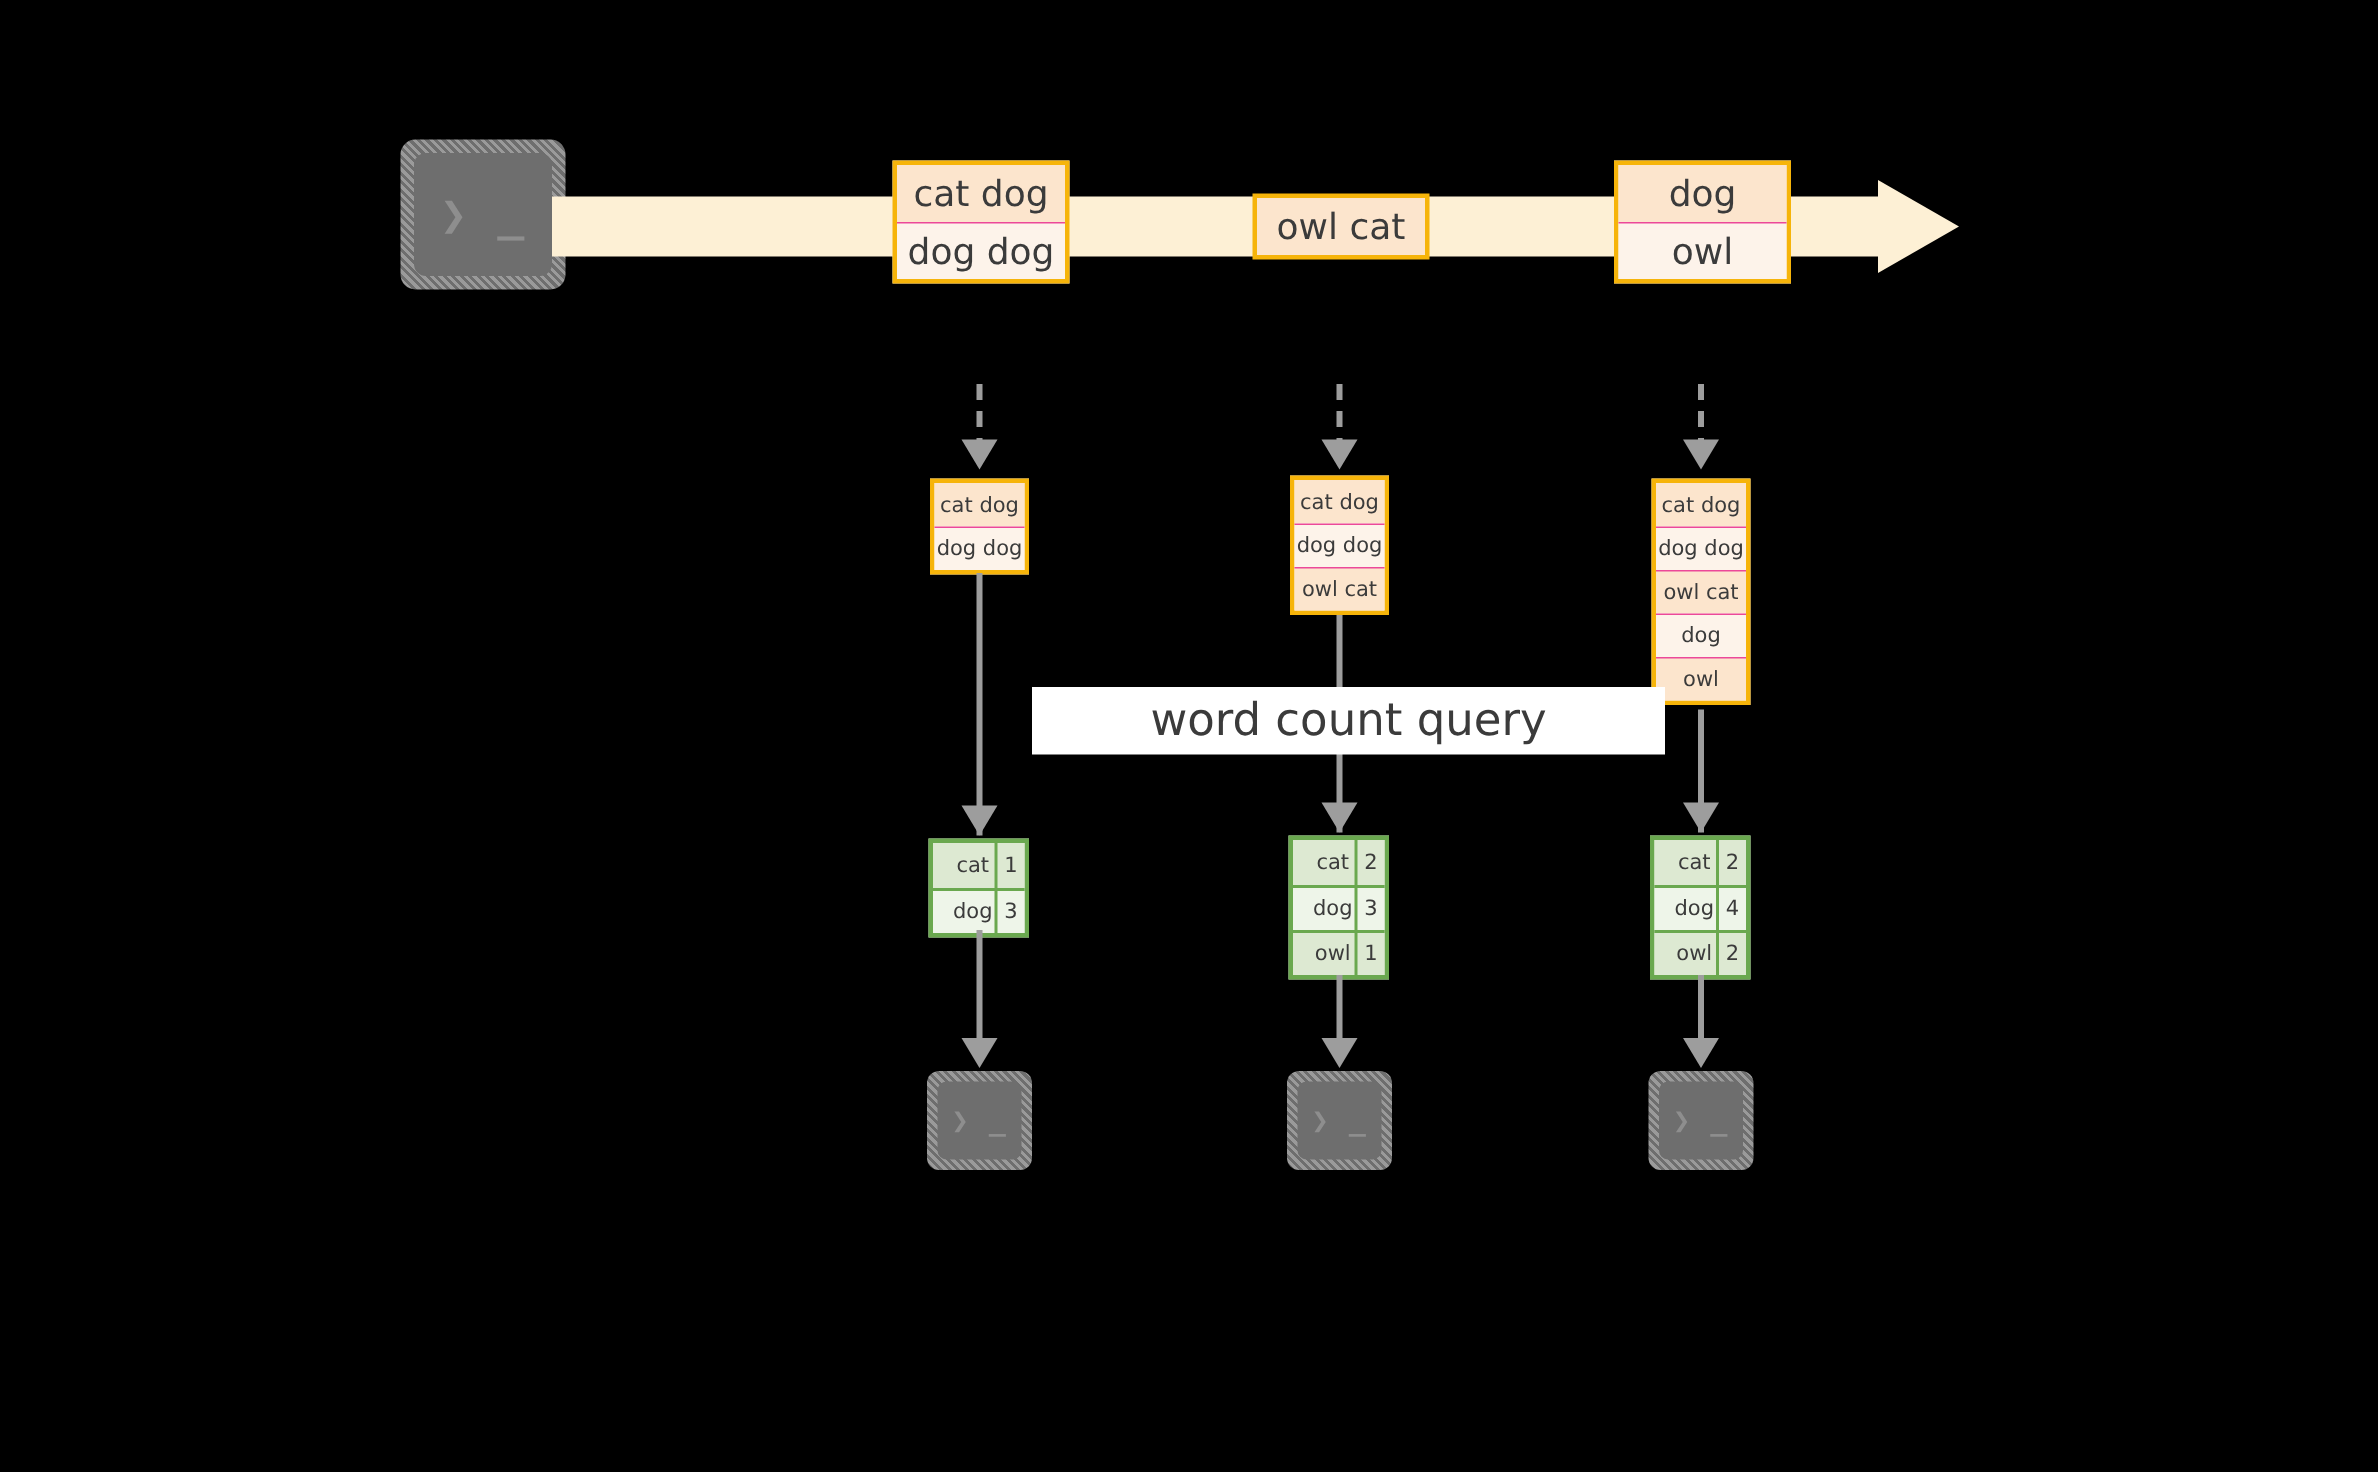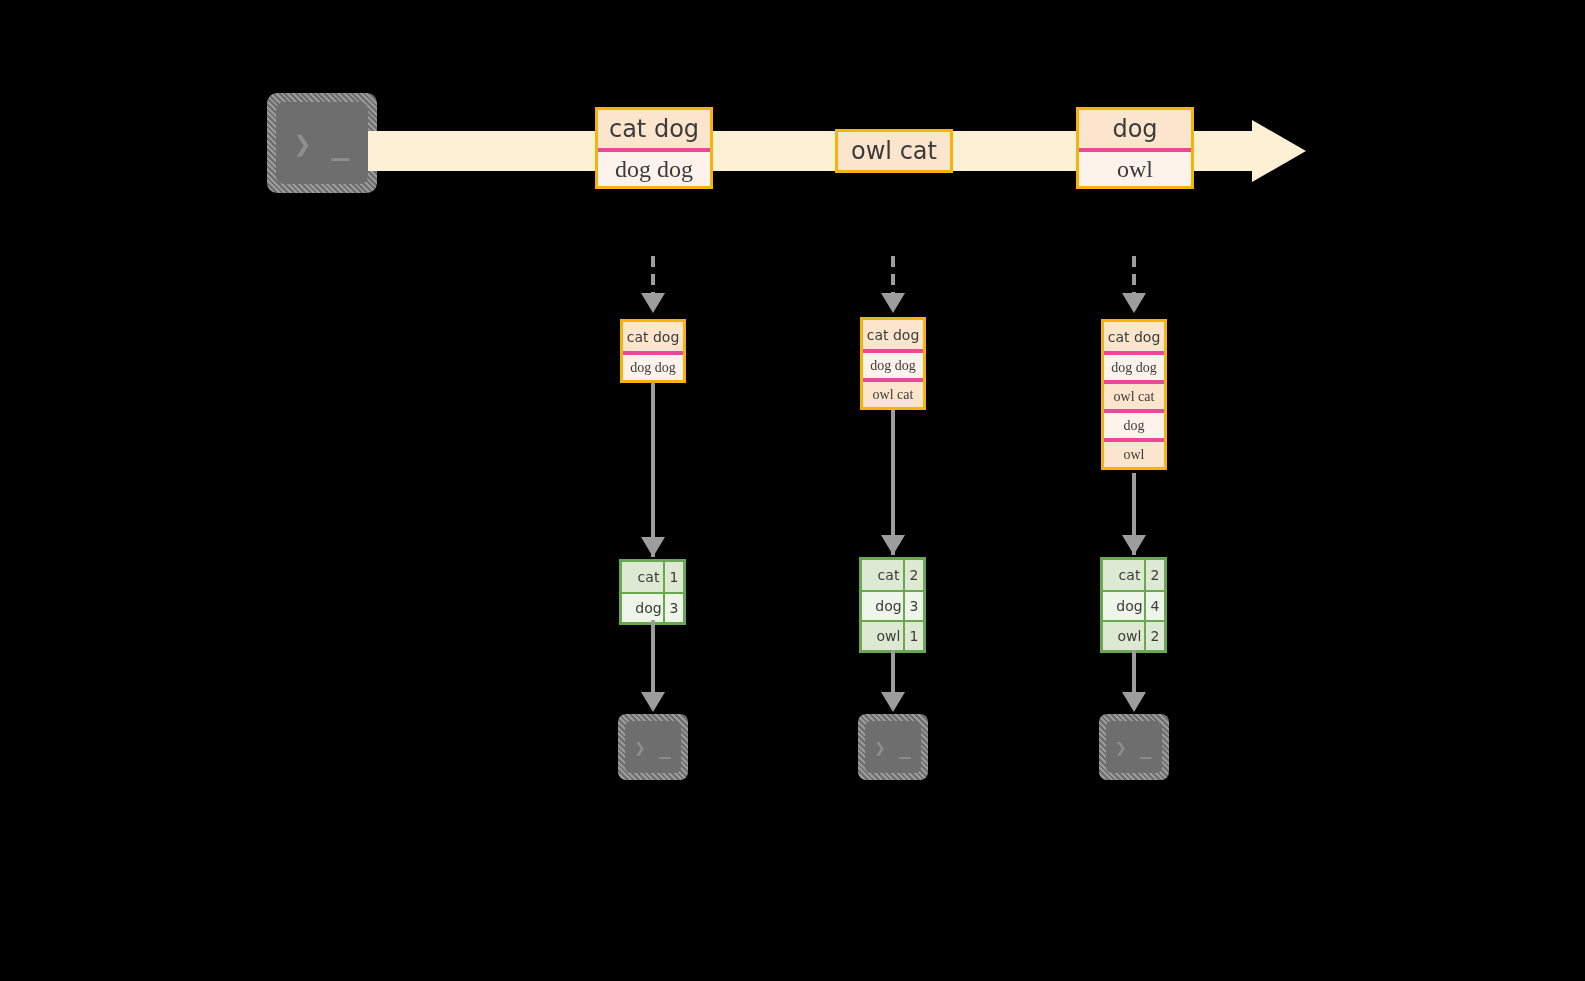--- a/index.html
+++ b/index.html
@@ -73,21 +73,21 @@
   .orow {
     box-sizing: border-box;
     display: flex;
     align-items: center;
     justify-content: center;
     color: #3b3b3b;
     white-space: nowrap;
   }
   .orow.shade  { background: #fce5cd; }
   .orow.plain  { background: #fdf3ea; }
-  .orow + .orow { border-top: 4px solid #ec4899; font-family: Liberation Serif, serif; }
+  .orow + .orow { border-top: 1px solid #ec4899; }
 
   .obox.stream  { width: 118px; }
   .obox.stream .orow { height: 38px; font-size: 24px; }
   .obox.stream.single .orow { height: 38px; }
 
   .obox.acc { width: 66px; }
   .obox.acc .orow { height: 29px; font-size: 14px; }
 
   
   .gbox {
@@ -270,14 +270,17 @@
   </div>
 
   <div class="vline" style="left:1132px; top:650px; height:52px;"></div>
   <div class="vhead" style="left:1122px; top:692px;"></div>
 
   <div class="term small" style="left:1099px; top:714px;">
     <div class="term-inner"></div>
     <div class="term-glyph">❯ _</div>
   </div>
 
+  <div class="banner" style="left:688px; top:458px; width:422px; height:45px;">
+    <span>word count query</span>
+  </div>
 
 </div>
 
 </body></html>

